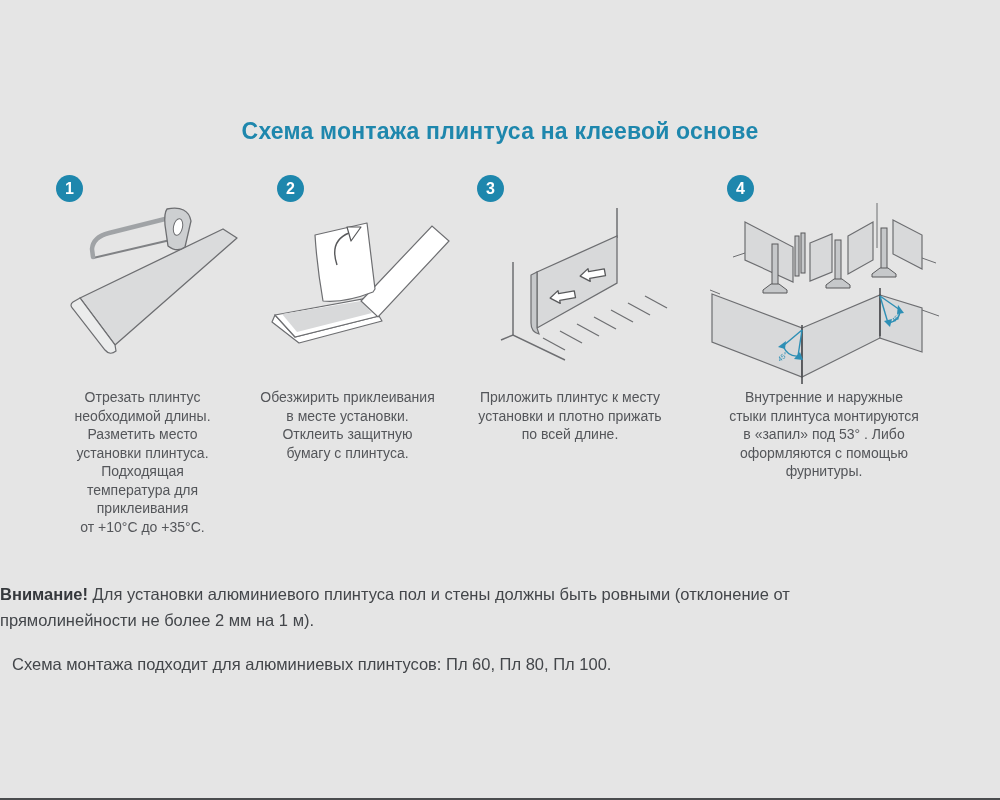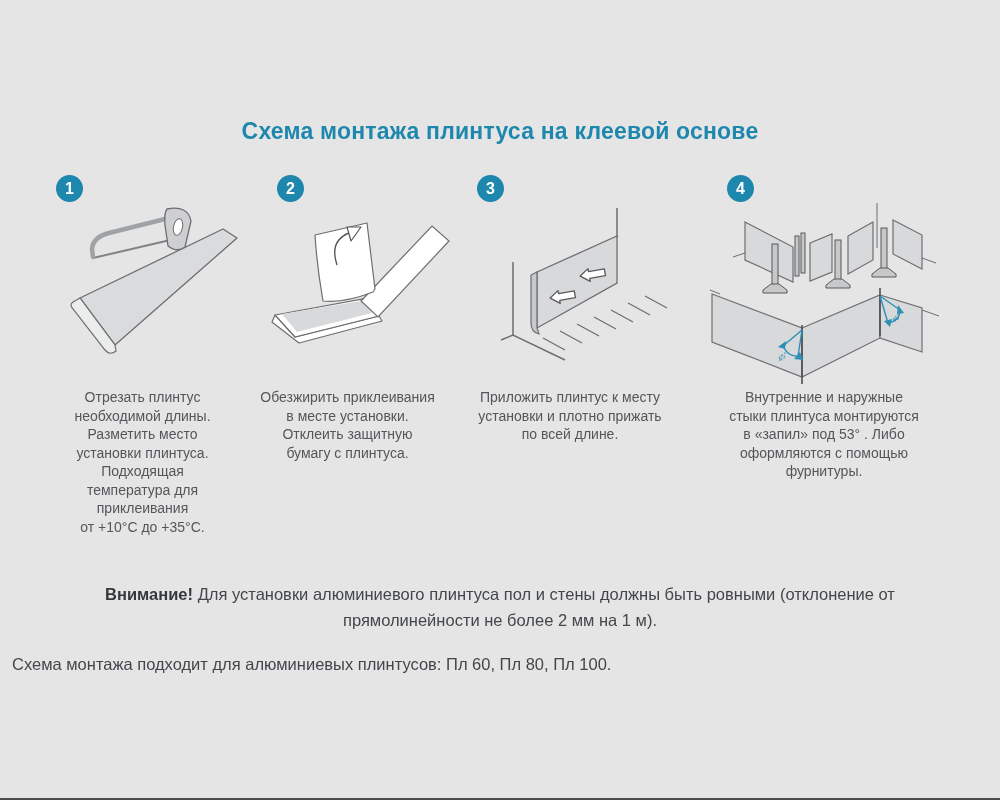--- a/index.html
+++ b/index.html
@@ -25,21 +25,21 @@
   #step-1 .badge{left:6px;}
   #step-2 .badge{left:22px;}
   #step-3 .badge{left:15px;}
   #step-4 .badge{left:19px;}
   .illu{position:absolute;}
   .desc{
     position:absolute;top:216px;left:0;width:100%;margin:0;text-align:center;
     font-size:14px;line-height:18.5px;color:#54565a;white-space:pre-line;
   }
   .warning{
-    position:absolute;top:581px;left:0;width:100%;margin:0;text-align:center;
+    position:absolute;top:581px;left:0;width:100%;margin:0;
     font-size:16.5px;line-height:26px;color:#43464a;
   }
   .warning strong{font-weight:bold;color:#35383c;}
   .warning span{white-space:pre-line;}
   .footer{
     position:absolute;top:643px;left:0;width:100%;margin:12px;
     font-size:16.5px;color:#43464a;
   }
 </style>
 </head>

